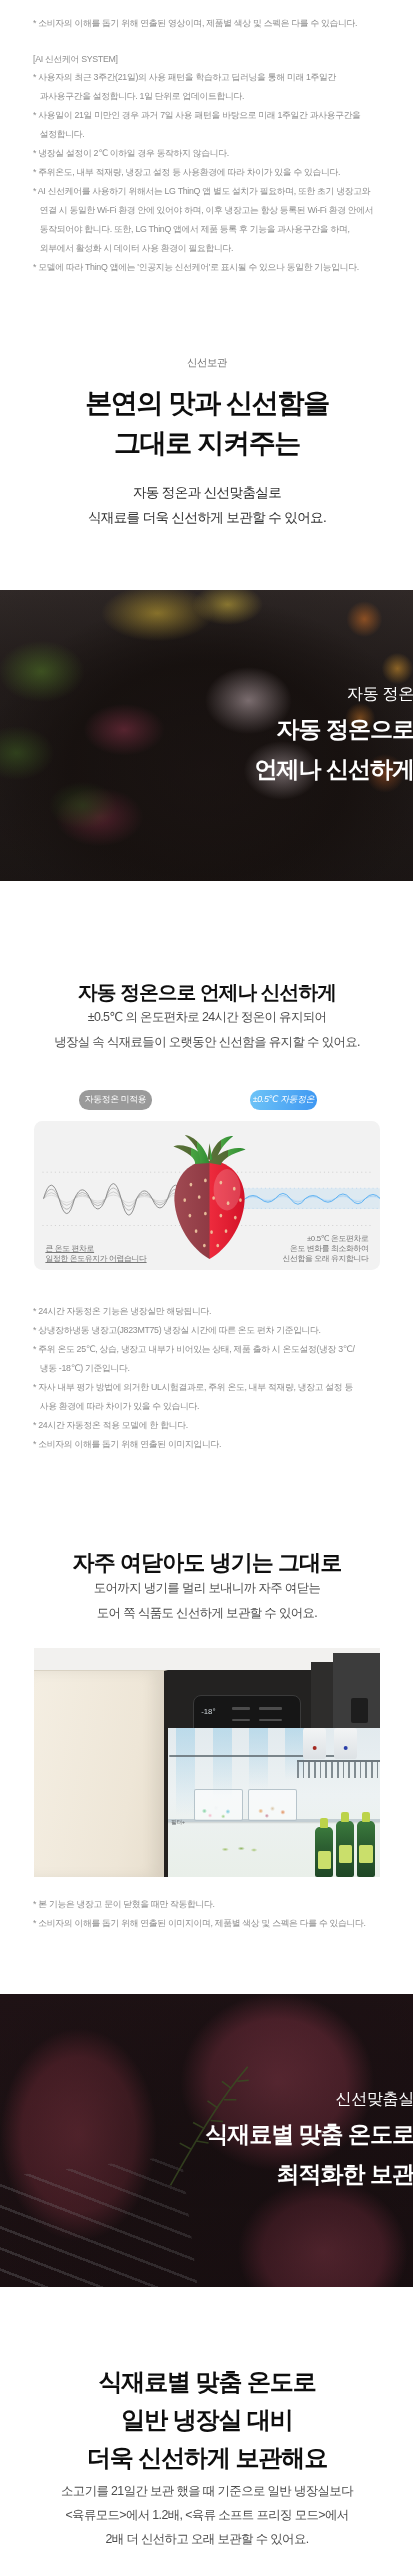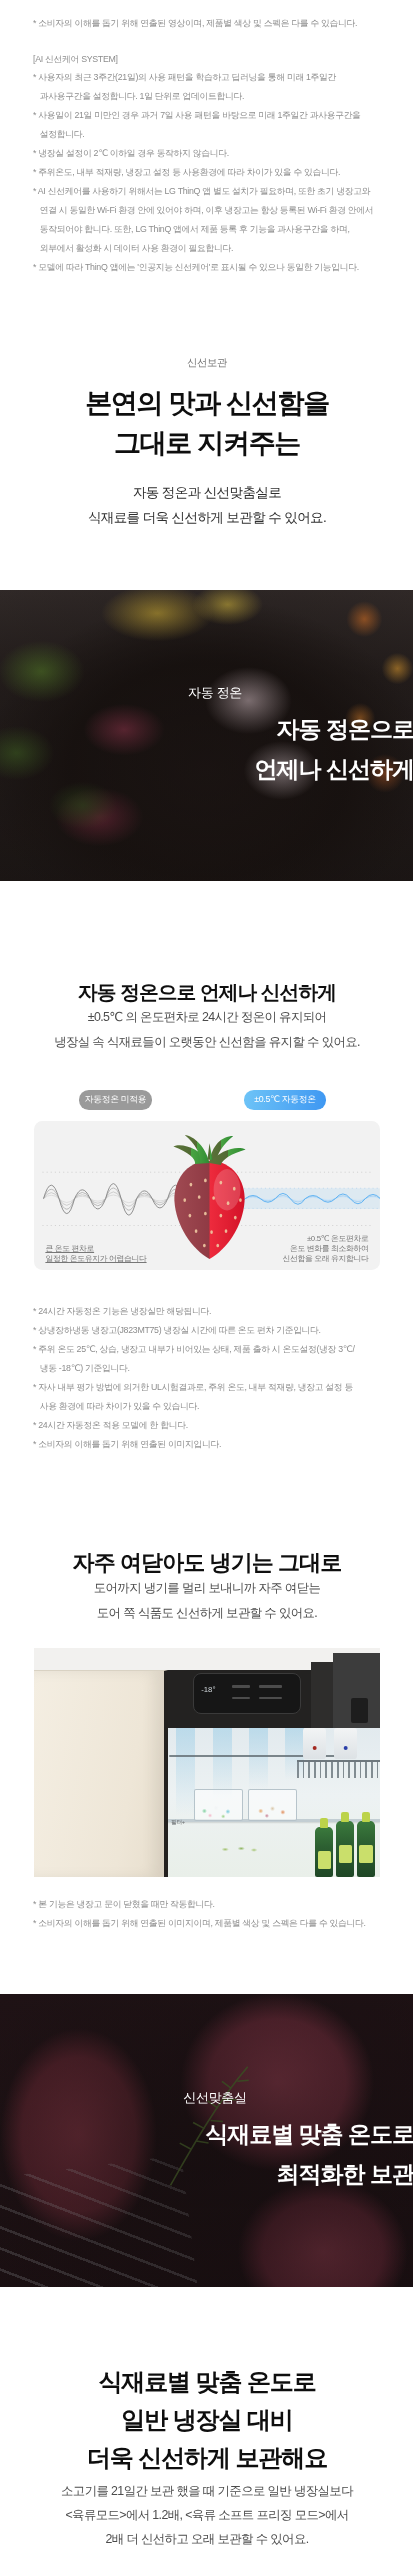--- a/index.html
+++ b/index.html
@@ -13,21 +13,21 @@
   .note-line.cont{padding-left:6.7px;}
   .notes{left:33px;right:10.3px;}
   
   .center{left:0;right:0;text-align:center;}
   .eyebrow{font-size:10.3px;color:#767676;letter-spacing:-0.3px;}
   .fresh-title{font-size:27px;font-weight:800;line-height:40px;letter-spacing:-1.3px;color:#0e0e0e;}
   .fresh-sub{font-size:13.5px;line-height:25px;color:#2e2e2e;letter-spacing:-0.6px;}
   
   .hero{left:0;width:414px;overflow:hidden;}
   .hero .shade{position:absolute;inset:0;background:radial-gradient(ellipse 290px 217px at 50% 55%,rgba(16,12,12,0.55),rgba(16,12,12,0.25));}
-  .hero-label{position:absolute;left:16px;right:0;text-align:center;color:#ffffff;font-size:13px;letter-spacing:-0.3px;}
+  .hero-label{position:absolute;left:16px;right:0;text-align:right;color:#ffffff;font-size:16px;letter-spacing:-0.3px;}
   .hero-title{position:absolute;left:0;right:0;text-align:right;color:#ffffff;font-size:23px;font-weight:800;line-height:40px;letter-spacing:-1px;}
   .hero1{top:590px;height:291px;
     background:
       radial-gradient(ellipse 62px 44px at 10% 28%,rgba(92,132,46,0.85),rgba(92,132,46,0) 70%),
       radial-gradient(ellipse 54px 39px at 4% 56%,rgba(72,108,40,0.8),rgba(72,108,40,0) 70%),
       radial-gradient(ellipse 49px 34px at 20% 74%,rgba(62,97,36,0.7),rgba(62,97,36,0) 70%),
       radial-gradient(ellipse 78px 39px at 38% 8%,rgba(216,182,62,0.9),rgba(216,182,62,0) 72%),
       radial-gradient(ellipse 49px 28.5px at 55% 5%,rgba(226,196,72,0.85),rgba(226,196,72,0) 72%),
       radial-gradient(circle 25px at 88% 10%,rgba(201,112,46,0.95),rgba(201,112,46,0) 72%),
       radial-gradient(circle 22px at 96% 27%,rgba(215,152,52,0.9),rgba(215,152,52,0) 72%),
@@ -55,29 +55,29 @@
   
   .section-title{font-size:19.7px;font-weight:800;letter-spacing:-0.9px;color:#0f0f0f;margin-top:12px;}
   .section-title.big{font-size:22px;}
   .section-body{font-size:12.4px;line-height:25px;color:#4c4c4c;letter-spacing:-0.6px;}
   .custom-title{font-size:24px;font-weight:800;line-height:38px;letter-spacing:-1.1px;color:#0e0e0e;}
   .custom-body{font-size:12.4px;line-height:24px;color:#4c4c4c;letter-spacing:-0.6px;}
   
   .pill{position:absolute;top:1090px;height:19.7px;line-height:19.7px;border-radius:9.8px;color:#ffffff;
     font-size:8.8px;letter-spacing:-0.3px;text-align:center;}
   .pill.off{left:79px;width:73px;background:#9a9a9a;}
-  .pill.on{left:244px;width:82px;background:linear-gradient(100deg,#6ec4f7,#3e97f2);}
+  .pill.on{left:250px;width:67px;background:linear-gradient(100deg,#6ec4f7,#3e97f2);font-style:italic;}
   .compare-box{top:1121px;left:34px;width:346px;height:149px;background:#f2f2f2;border-radius:8.3px;overflow:hidden;}
   .caption{position:absolute;bottom:6.2px;font-size:7.8px;line-height:9.8px;color:#777777;letter-spacing:-0.3px;}
   .caption.left{left:11.4px;text-align:left;text-decoration:underline;}
   .caption.right{right:11.4px;text-align:right;}
   
   .fridge{top:1648px;left:34px;width:346px;height:229px;background:#f2f1ef;overflow:hidden;}
   .fr-band{position:absolute;left:129px;top:22px;width:176px;height:58px;background:#232221;}
-  .fr-display{position:absolute;left:30px;top:3px;width:106px;height:39px;background:#161616;border:0.5px solid #3a3a3a;border-radius:8px;}
+  .fr-display{position:absolute;left:30px;top:25px;width:106px;height:39px;background:#161616;border:0.5px solid #3a3a3a;border-radius:8px;}
   .fr-temp{position:absolute;left:7.2px;top:11.4px;color:#cfd6da;font-size:7.8px;letter-spacing:0;}
   .fr-bars{position:absolute;left:38px;top:9.3px;width:62px;height:23px;}
   .fr-bar{position:absolute;height:2.6px;background:#4c4c4c;border-radius:1px;}
   .fr-cab{position:absolute;right:0;top:5.2px;width:47px;height:87px;background:#3c3c3c;}
   .fr-cab2{position:absolute;right:47px;top:13.5px;width:22px;height:68px;background:#2e2d2c;}
   .fr-disp2{position:absolute;right:12.4px;top:50px;width:16.6px;height:25px;background:#1d1d1d;border-radius:2.1px;}
   .fr-int{position:absolute;left:132px;top:80px;right:0;bottom:0;
     background:linear-gradient(180deg,#e2eaee 0%,#edf2f3 45%,#e9efe9 100%);}
   .air{position:absolute;top:0;height:88px;width:18.6px;background:linear-gradient(180deg,rgba(167,210,232,0.65),rgba(167,210,232,0));}
   .fr-shelfline{position:absolute;left:3.1px;right:36px;top:27px;height:2.1px;background:#5f6a70;border-radius:1px;opacity:.8;}

